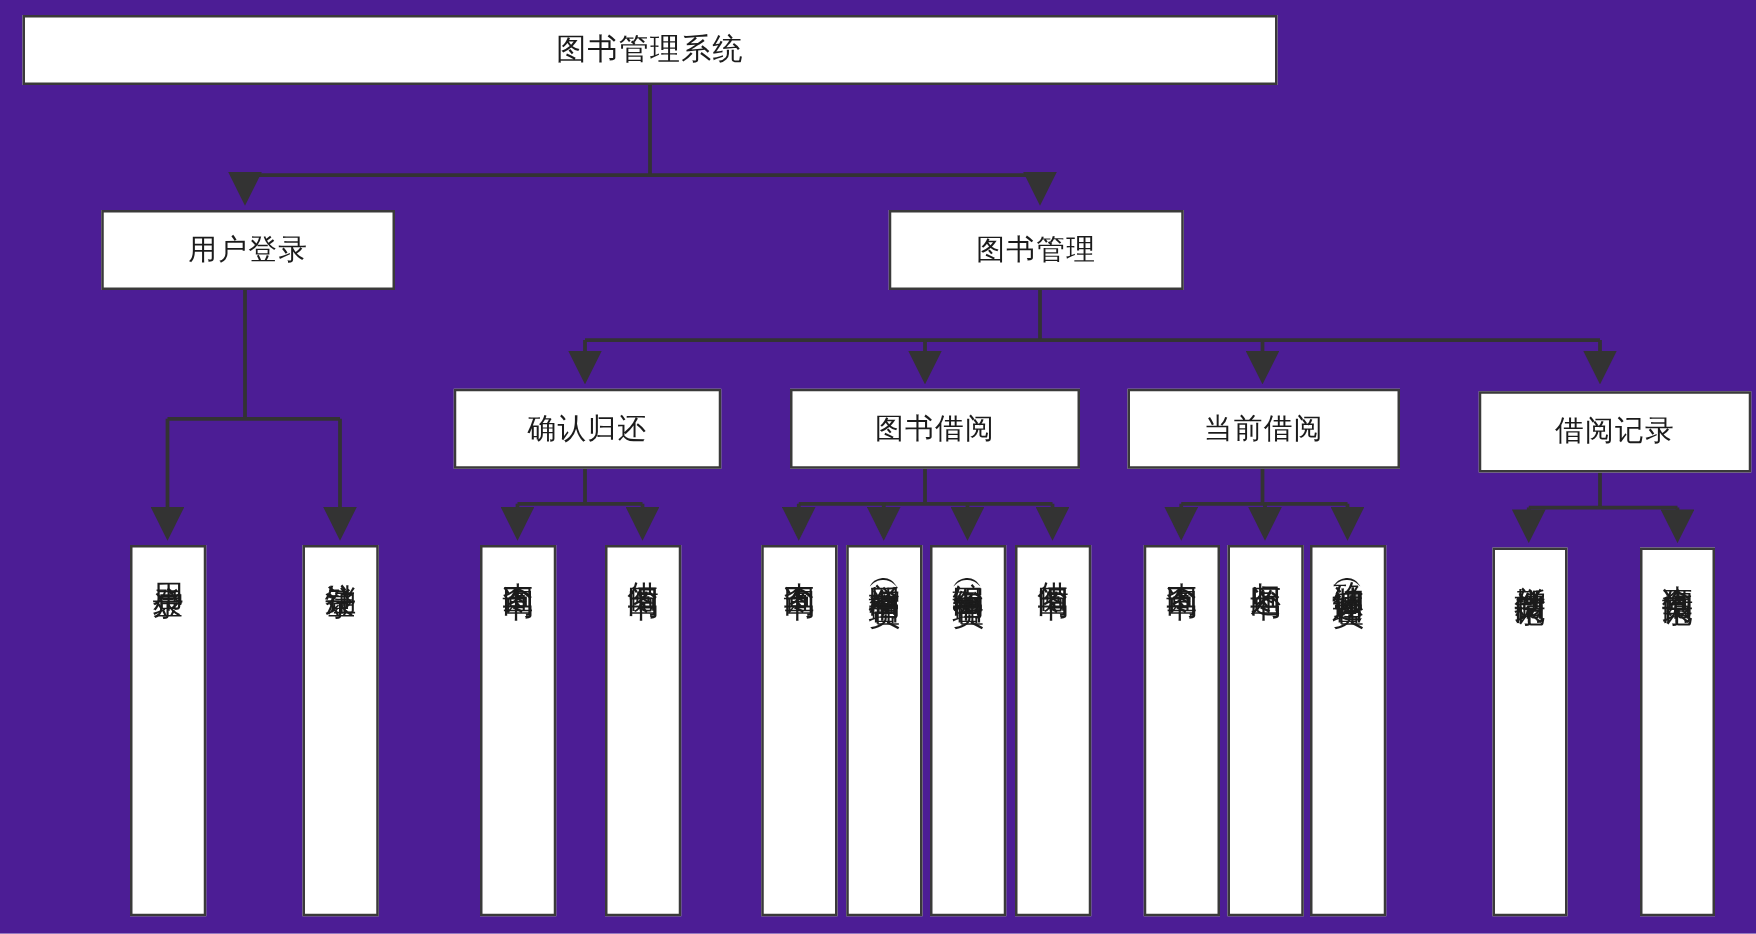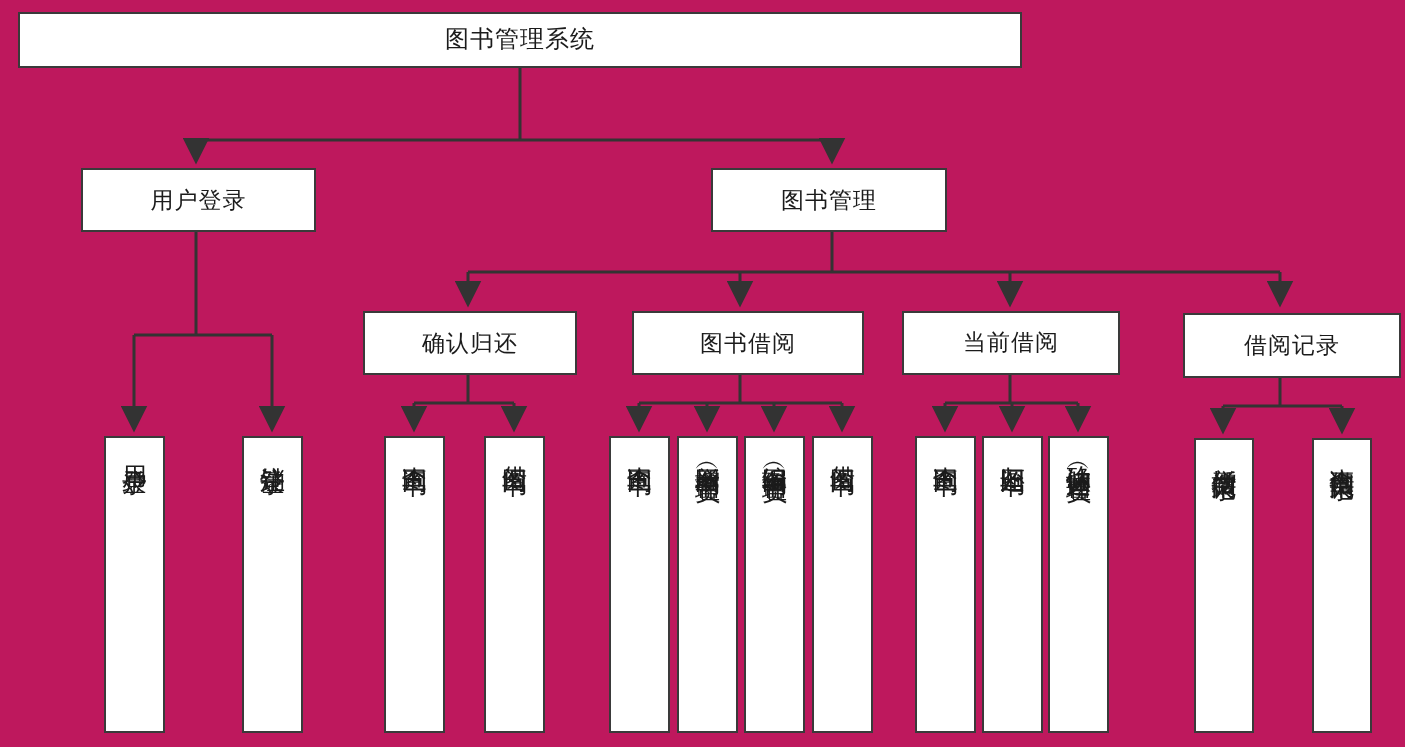--- a/index.html
+++ b/index.html
@@ -7,21 +7,21 @@
     padding: 0;
     background: #ffffff;
   }
   body {
     font-family: "DejaVu Sans", "Liberation Sans", sans-serif;
   }
   #canvas {
     position: relative;
     width: 1405px;
     height: 747px;
-    background: #be185d;
+    background: #4c1d95;
     overflow: hidden;
   }
   svg#edges {
     position: absolute;
     left: 0;
     top: 0;
     width: 1405px;
     height: 747px;
     pointer-events: none;
   }
@@ -134,21 +134,21 @@
   <div class="node" style="left:711px; top:168px; width:236px; height:64px;align-items:center;">
     <span class="label">图书管理</span>
   </div>
 
   <div class="node" style="left:363px; top:311px; width:214px; height:64px;">
     <span class="label">确认归还</span>
   </div>
   <div class="node" style="left:632px; top:311px; width:232px; height:64px;">
     <span class="label">图书借阅</span>
   </div>
-  <div class="node" style="left:902px; top:311px; width:218px; height:64px;font-family:Liberation Serif, serif;">
+  <div class="node" style="left:902px; top:311px; width:218px; height:64px;">
     <span class="label">当前借阅</span>
   </div>
   <div class="node" style="left:1170px; top:313px; width:218px; height:65px;margin-left:13px;">
     <span class="label">借阅记录</span>
   </div>
 
   <div class="node leaf" style="left:104px; top:436px; width:61px; height:297px;">
     <span class="label">用户登录</span>
   </div>
   <div class="node leaf" style="left:242px; top:436px; width:61px; height:297px;">

